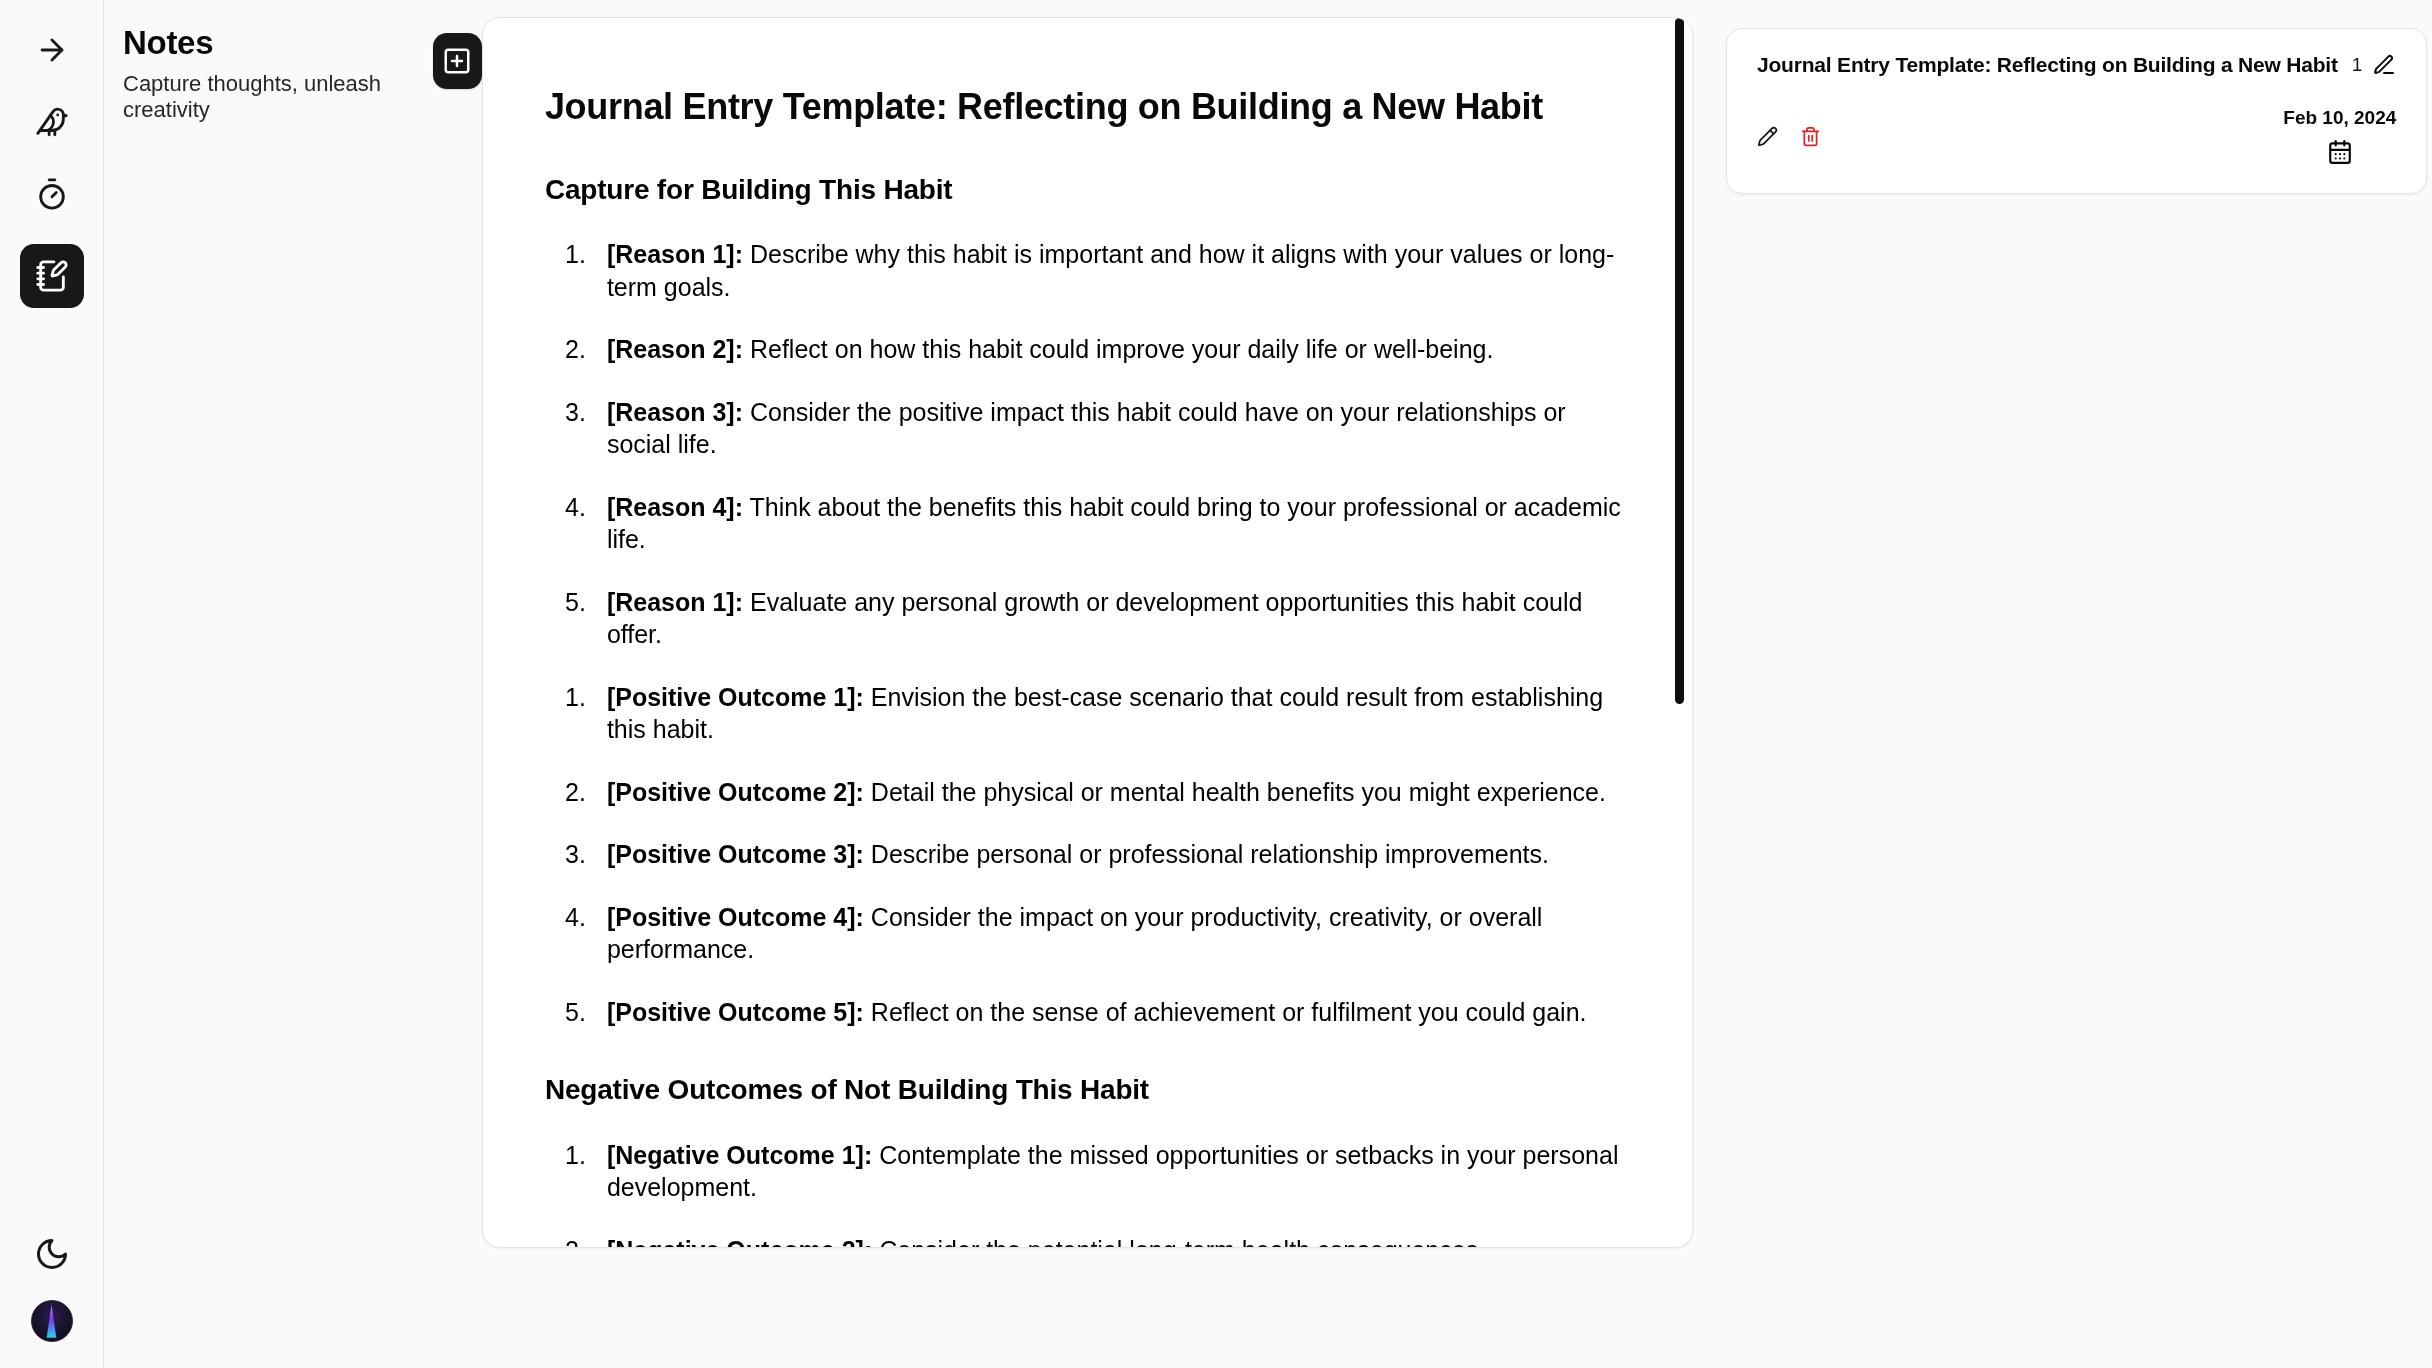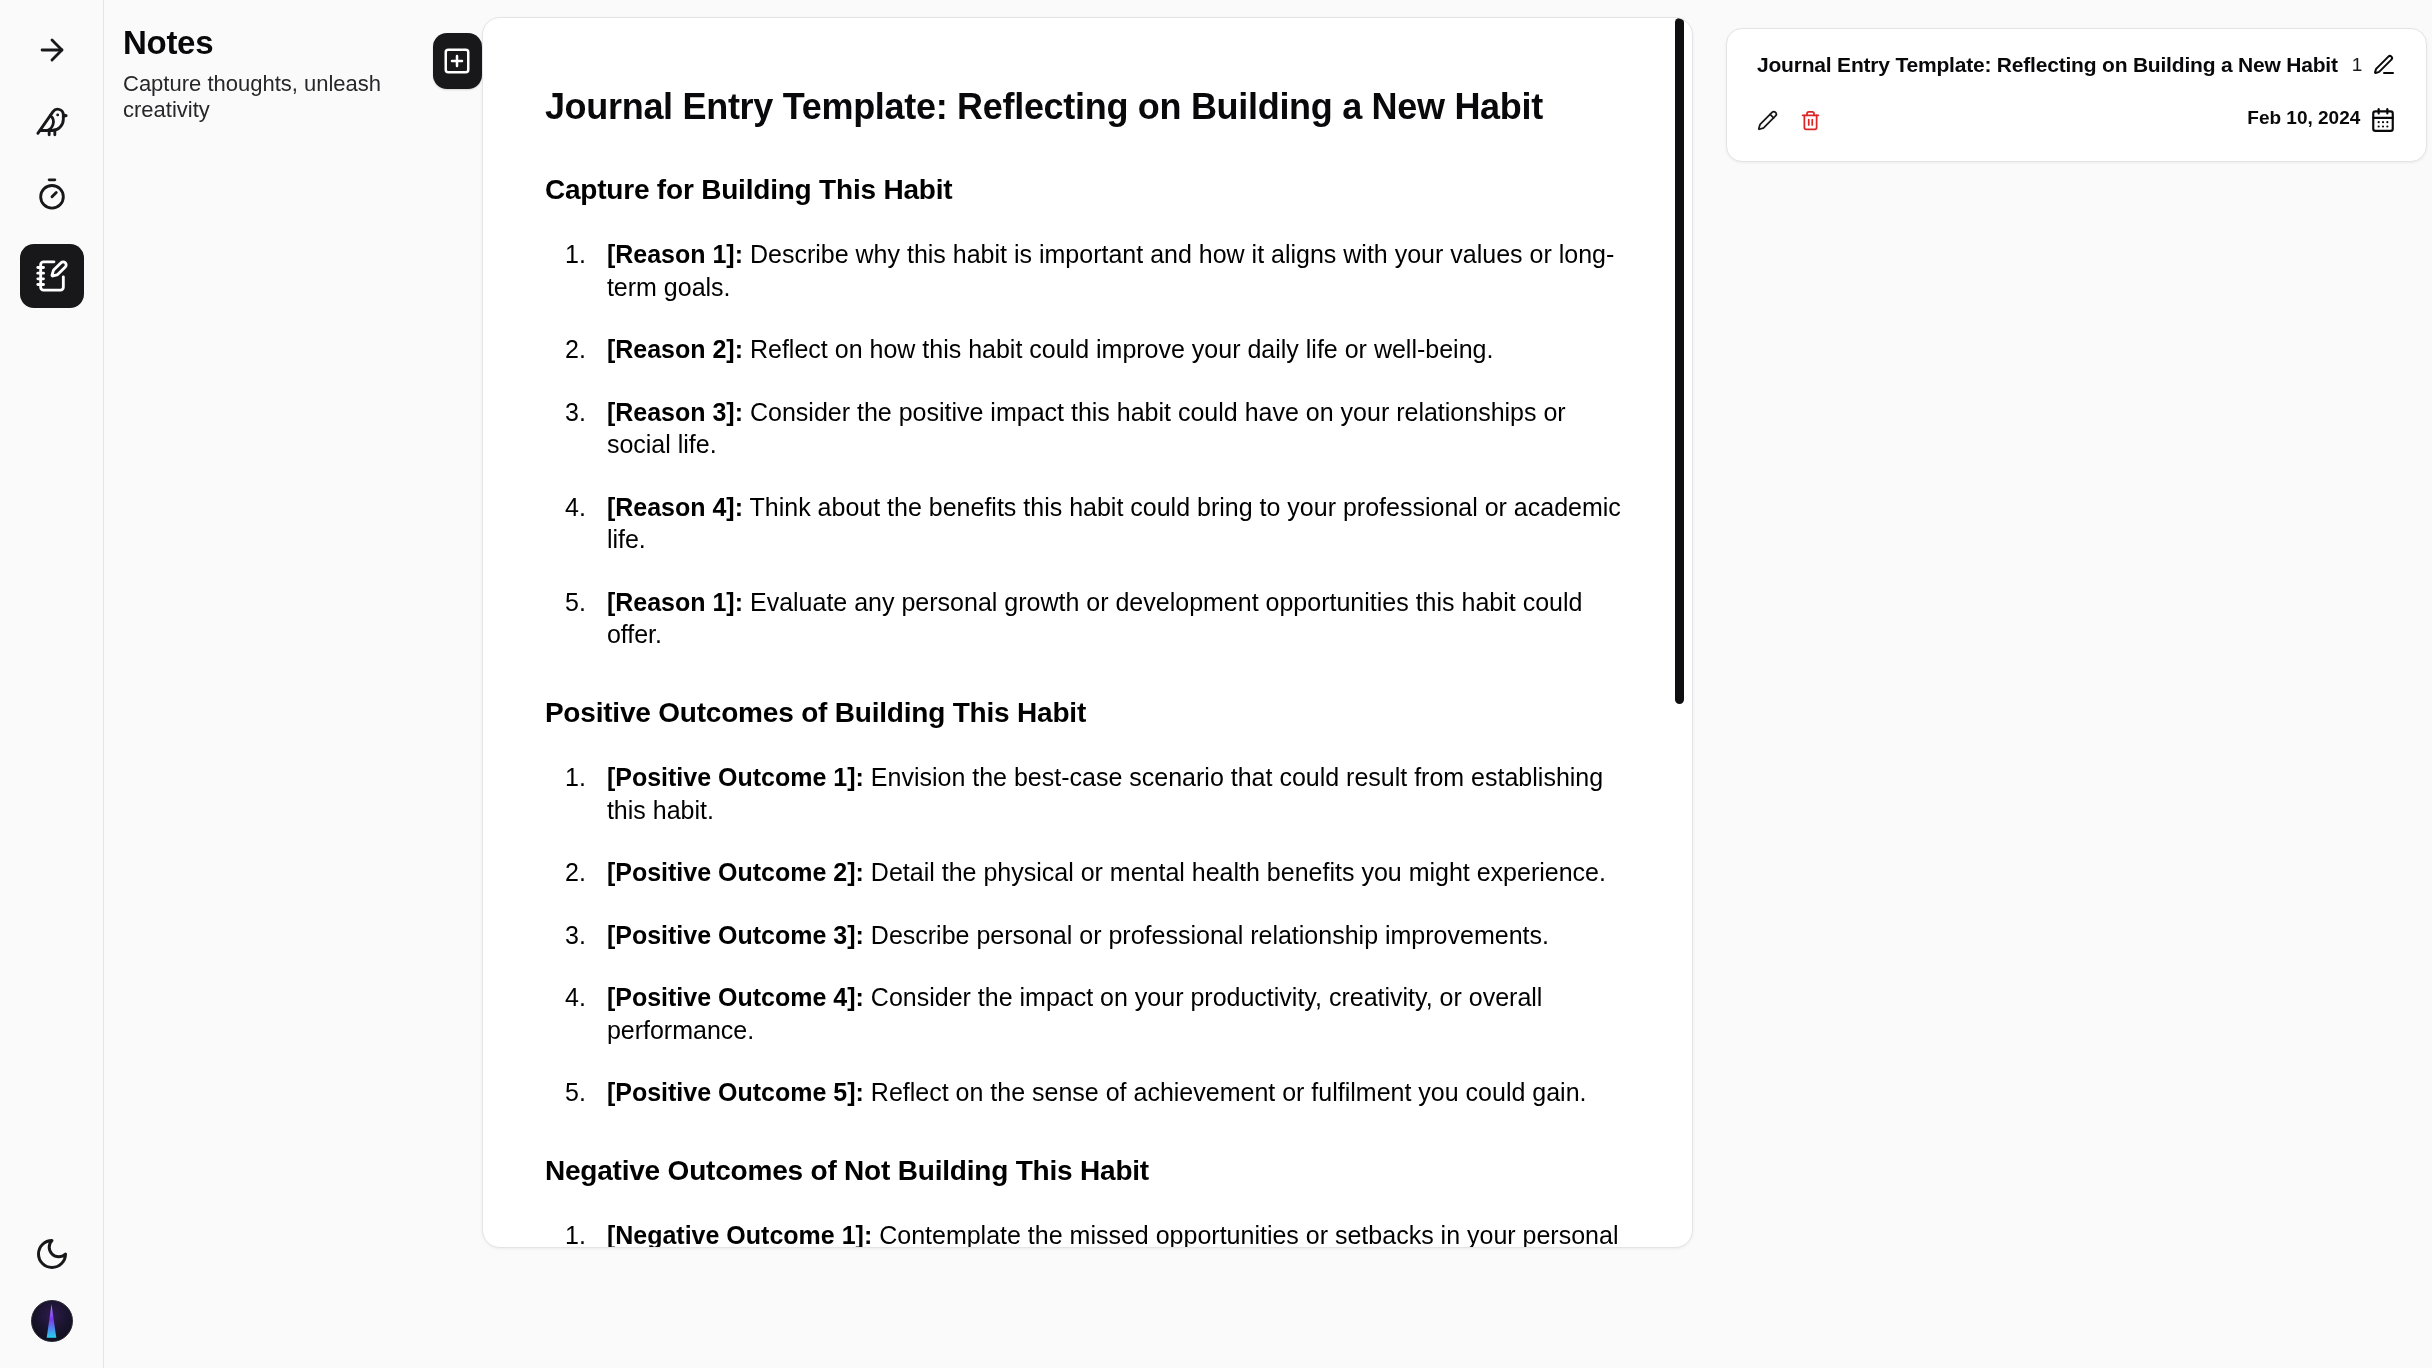--- a/index.html
+++ b/index.html
@@ -125,21 +125,21 @@
   .panel-card-title {
     font-size: 21px; font-weight: 700; letter-spacing: -0.2px;
     white-space: nowrap; overflow: hidden;
   }
   .panel-count-group { display: flex; align-items: center; gap: 10px; margin-left: 14px; flex-shrink: 0; }
   .panel-count { font-size: 19px; color: #18181b; }
   .panel-actions-row { margin-top: 30px; }
   .panel-actions { display: flex; align-items: center; gap: 22px; }
   .icon-btn { background: none; border: none; padding: 0; cursor: pointer; color: #18181b; }
   .icon-btn.danger { color: #dc2626; }
-  .panel-date-group { display: flex; gap: 10px; }
+  .panel-date-group { display: flex; align-items: center; gap: 10px; flex-direction: column; }
   .panel-date { font-size: 19px; font-weight: 700; }
 </style>
 </head>
 <body>
 
 <aside class="sidebar">
   <button class="side-btn">
     <span>
       <svg width="34" height="34" viewBox="0 0 24 24" fill="none" stroke="currentColor" stroke-width="2" stroke-linecap="round" stroke-linejoin="round">
           <path d="M5 12h14"></path>
@@ -215,21 +215,20 @@
 
       <h2 class="section-heading">Capture for Building This Habit</h2>
       <ol class="note-list">
         <li><span class="li-label">[Reason 1]:</span> <span>Describe why this habit is important and how it aligns with your values or long-term goals.</span></li>
         <li><span class="li-label">[Reason 2]:</span> <span>Reflect on how this habit could improve your daily life or well-being.</span></li>
         <li><span class="li-label">[Reason 3]:</span> <span>Consider the positive impact this habit could have on your relationships or social life.</span></li>
         <li><span class="li-label">[Reason 4]:</span> <span>Think about the benefits this habit could bring to your professional or academic life.</span></li>
         <li><span class="li-label">[Reason 1]:</span> <span>Evaluate any personal growth or development opportunities this habit could offer.</span></li>
       </ol>
 
-      <h2 class="section-heading">Positive Outcomes of Building This Habit</h2>
       <ol class="note-list">
         <li><span class="li-label">[Positive Outcome 1]:</span> <span>Envision the best-case scenario that could result from establishing this habit.</span></li>
         <li><span class="li-label">[Positive Outcome 2]:</span> <span>Detail the physical or mental health benefits you might experience.</span></li>
         <li><span class="li-label">[Positive Outcome 3]:</span> <span>Describe personal or professional relationship improvements.</span></li>
         <li><span class="li-label">[Positive Outcome 4]:</span> <span>Consider the impact on your productivity, creativity, or overall performance.</span></li>
         <li><span class="li-label">[Positive Outcome 5]:</span> <span>Reflect on the sense of achievement or fulfilment you could gain.</span></li>
       </ol>
 
       <h2 class="section-heading">Negative Outcomes of Not Building This Habit</h2>
       <ol class="note-list">

